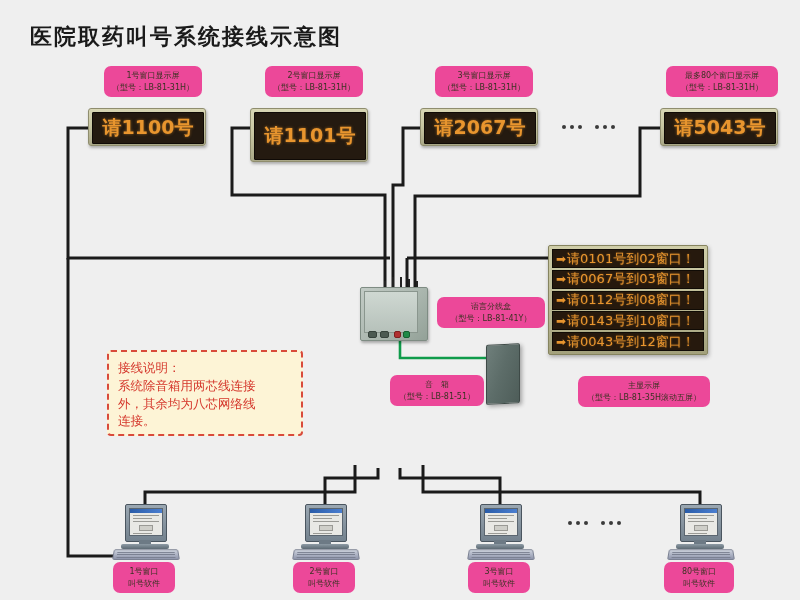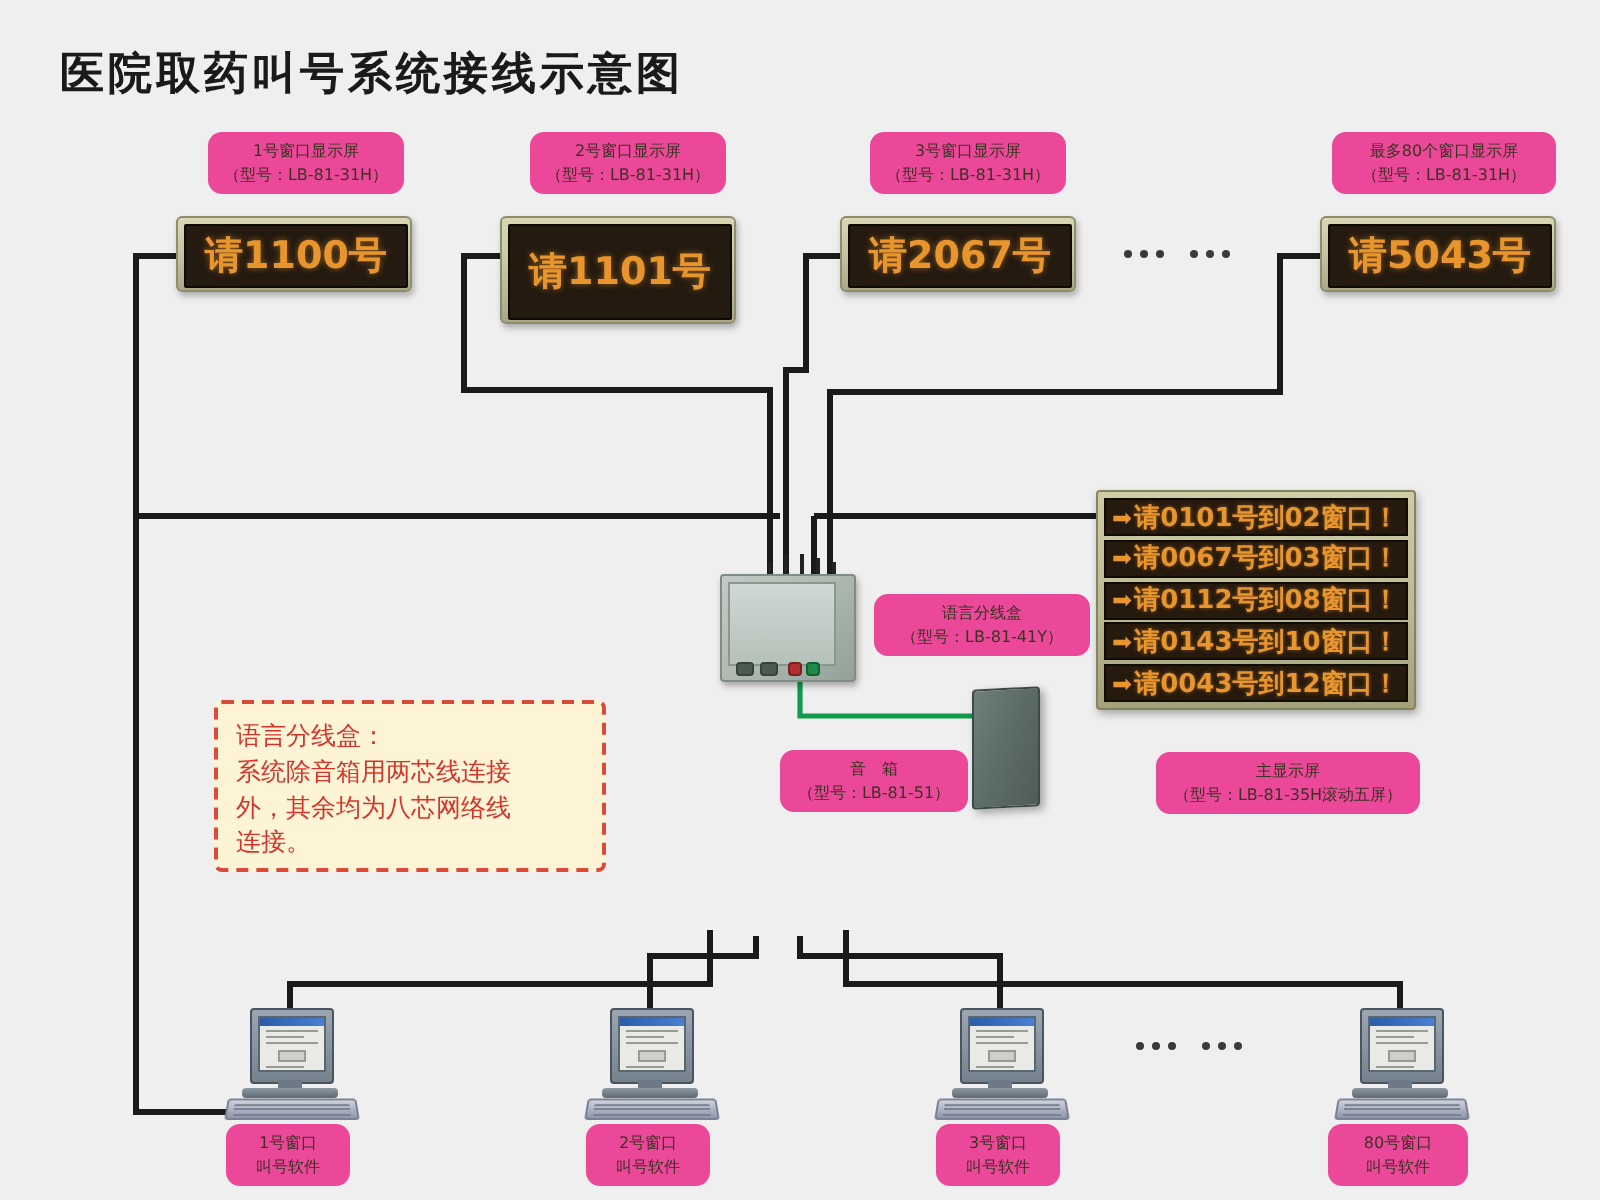--- a/index.html
+++ b/index.html
@@ -81,21 +81,21 @@
     background:#26190d;
     border:1px solid #100b05;
     display:flex;align-items:center;
     padding-left:3px;
     overflow:hidden;
   }
   .mainled .arrow{
     color:#e8952e;font-size:12px;line-height:1;margin-right:1px;
   }
   .mainled .rtxt{
-    color:#e8952e;font-size:13px;font-weight:bold;white-space:nowrap;
+    color:#e8952e;font-size:13px;font-weight:normal;white-space:nowrap;
     text-shadow:0 0 2px rgba(232,149,46,.5);
     font-family:"DejaVu Sans","Liberation Sans",sans-serif;
   }
 
   
   .jbox-body{
     background:linear-gradient(135deg,#c2cbc5 0%,#aab6ae 55%,#93a198 100%);
     border:1px solid #7e8c83;
     border-radius:2px;
     box-shadow:1px 2px 3px rgba(0,0,0,.3);
@@ -322,21 +322,21 @@
   </div>
 
   <div class="abs speaker" style="left:486px;top:344px;width:32px;height:58px;"></div>
 
   <div class="abs caption" style="left:390px;top:375px;width:94px;">
     <span class="ln">音　箱</span>
     <span class="ln">（型号：LB-81-51）</span>
   </div>
 
   <div class="abs note" style="left:107px;top:350px;width:196px;height:86px;">
-    <span class="ln">语言分线盒：</span>
+    <span class="ln">接线说明：</span>
     <span class="ln">系统除音箱用两芯线连接</span>
     <span class="ln">外，其余均为八芯网络线</span>
     <span class="ln">连接。</span>
   </div>
 
 
   <div class="pc" style="left:111px;top:504px;">
     <div class="mon">
       <div class="scr">
         <div class="tbar"></div>

